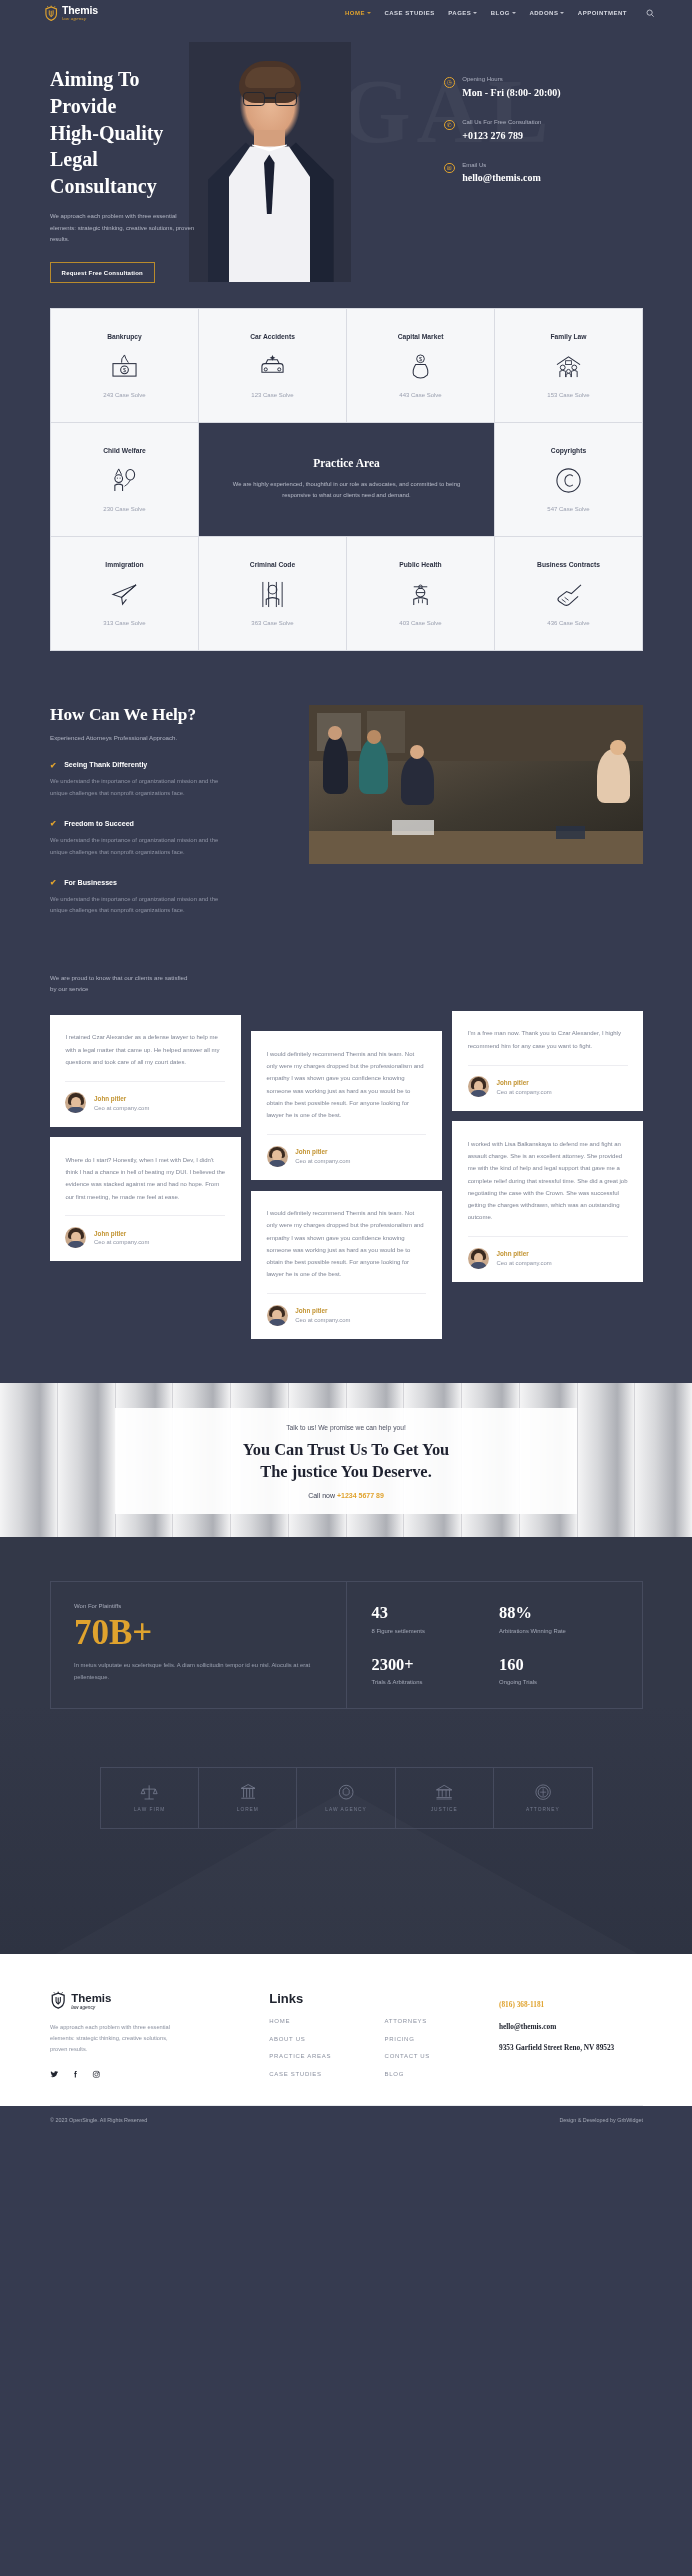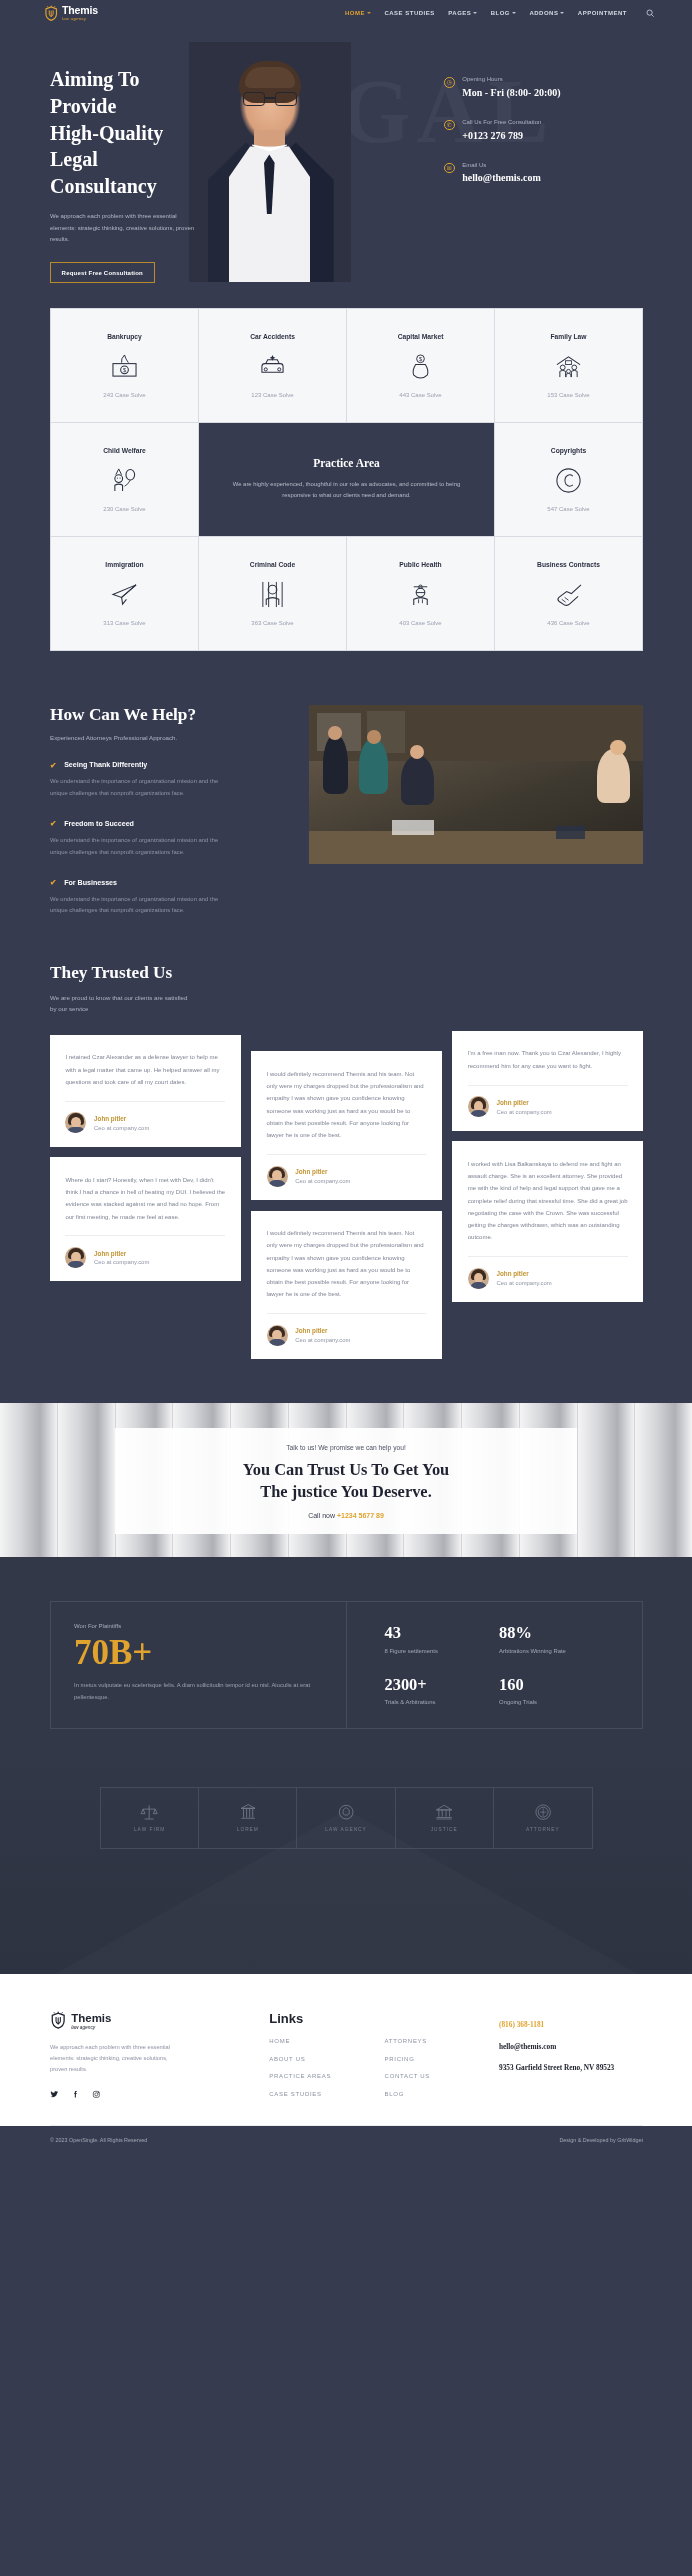--- a/index.html
+++ b/index.html
@@ -139,21 +139,21 @@
   
   .stats { position:relative; padding:44px 50px 0; background:#333848; overflow:hidden; }
   .stats-bg { position:absolute; left:0; bottom:0; width:100%; height:250px;
     background:linear-gradient(#333848,#2e3342); }
   .stats-bg:after{content:"";position:absolute;left:8%;bottom:0;width:84%;height:164px;background:rgba(255,255,255,.022);clip-path:polygon(50% 0,100% 100%,0 100%);}
   .stats-inner { position:relative; border:1px solid #464b5e; display:flex; min-height:115px; }
   .st-left { width:50%; border-right:1px solid #464b5e; padding:21px 23px 23px; }
   .st-label { font-size:6px; color:#a9adbc; }
   .st-big { font-family:"Liberation Serif",serif; font-size:35px; font-weight:bold; color:#e0a32e; line-height:1.1; margin:4.8px 0 7.7px; }
   .st-desc { font-size:5.9px; line-height:1.95; color:#9aa0b0; }
-  .st-right { width:50%; display:grid; grid-template-columns:1fr 1fr; align-content:center; gap:23px 9.6px; padding:23px 38px; }
+  .st-right { width:50%; display:grid; grid-template-columns:1fr 1fr; align-content:center; gap:23px 9.6px; padding:23px 25px; }
   .st-num { font-family:"Liberation Serif",serif; font-size:16.4px; font-weight:bold; color:#fff; line-height:1; }
   .st-cap { font-size:5.9px; color:#a4a9b8; margin-top:5.8px; }
 
   
   .brands { position:relative; margin:58px 50px 0; border:1px solid #464b5e; display:grid; grid-template-columns:repeat(5,1fr); }
   .brand { height:60px; display:flex; flex-direction:column; align-items:center; justify-content:center; gap:3.8px;
     border-right:1px solid #464b5e; color:#777d90; }
   .brand:last-child{border-right:none;}
   .brand-name { font-size:4.8px; letter-spacing:1px; }
 
@@ -469,21 +469,20 @@
     <span class="hi-person" style="left:92px;top:50px;width:33px;height:50px;background:#272b3a;"></span>
     <span class="hi-person" style="left:101px;top:40px;width:14.4px;height:14.4px;background:#d7a984;border-radius:50%;"></span>
     <span class="hi-person" style="right:13.5px;top:44px;width:33px;height:54px;background:#e4c9ad;"></span>
     <span class="hi-person" style="right:17.3px;top:35px;width:15.4px;height:15.4px;background:#e0b58c;border-radius:50%;"></span>
     <span class="hp-bar" style="left:83px;bottom:29px;width:42px;height:15.4px;background:rgba(255,255,255,.65);"></span>
     <span class="hp-bar" style="right:58px;bottom:25px;width:29px;height:13.5px;background:rgba(40,50,70,.8);"></span>
   </div>
 </div>
 
 <div class="trust">
-  <h2>They Trusted Us</h2>
   <div class="trust-sub">We are proud to know that our clients are satisfied by our service</div>
 
   <div class="tgrid">
     <div class="tcol left">
       <div class="tcard">
         <p>I retained Czar Alexander as a defense lawyer to help me with a legal matter that came up. He helped answer all my questions and took care of all my court dates.</p>
         <div class="tsep"></div>
         <div class="tfoot">
           <span class="tavatar">
               <i class="tav-hair"></i>

